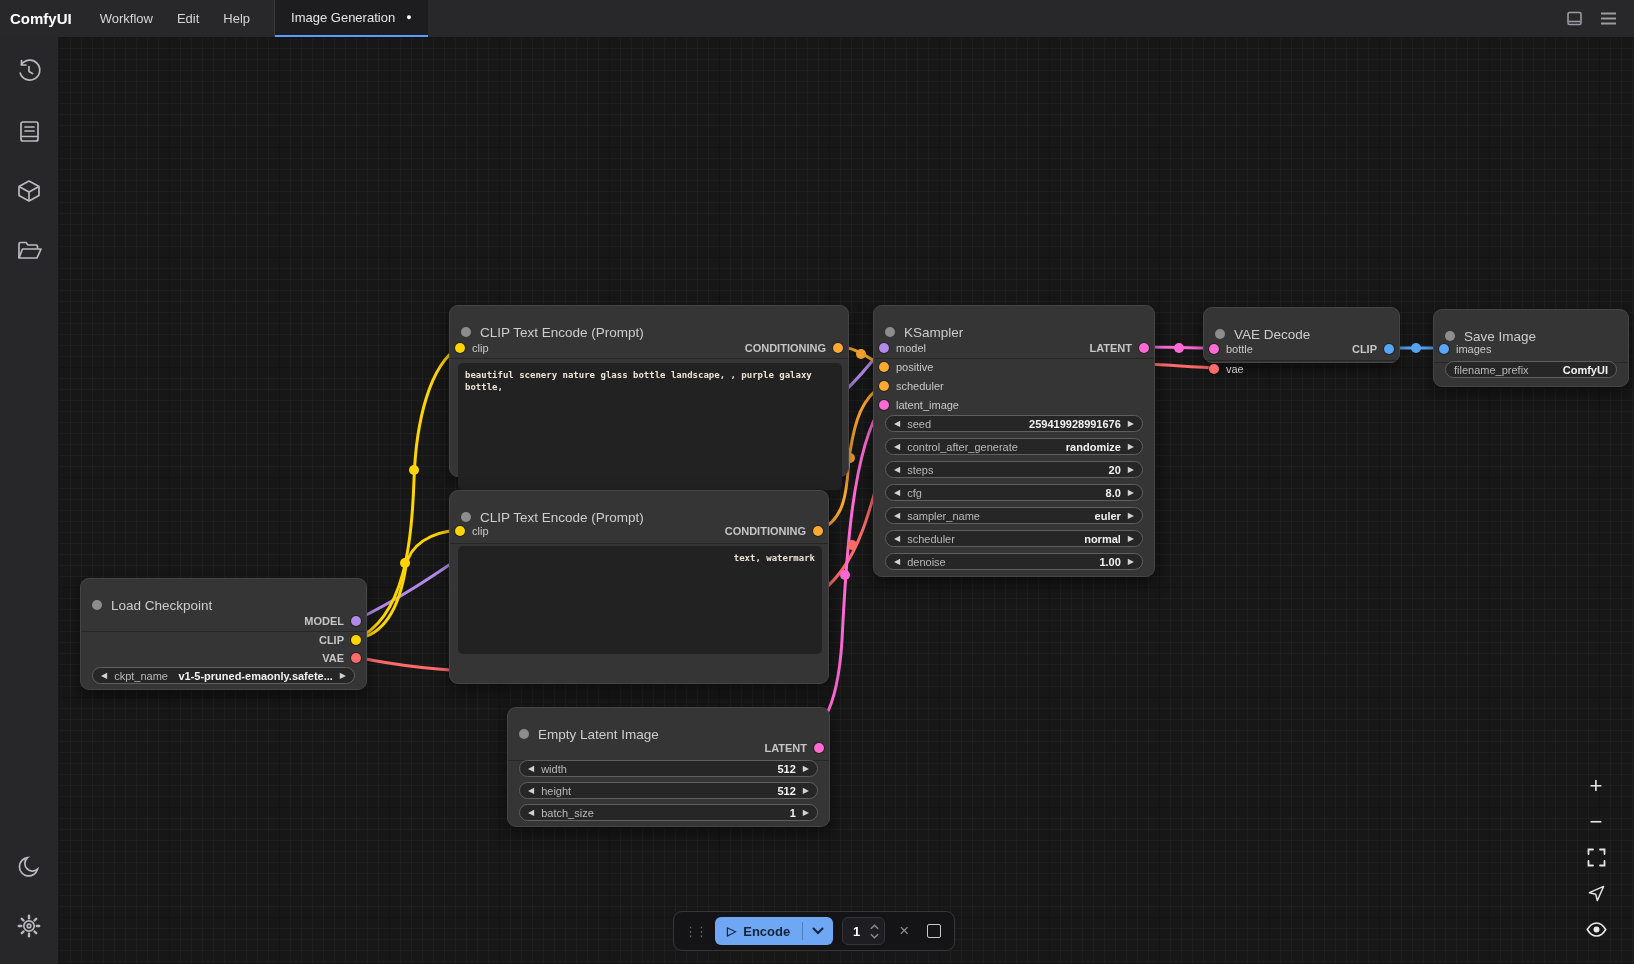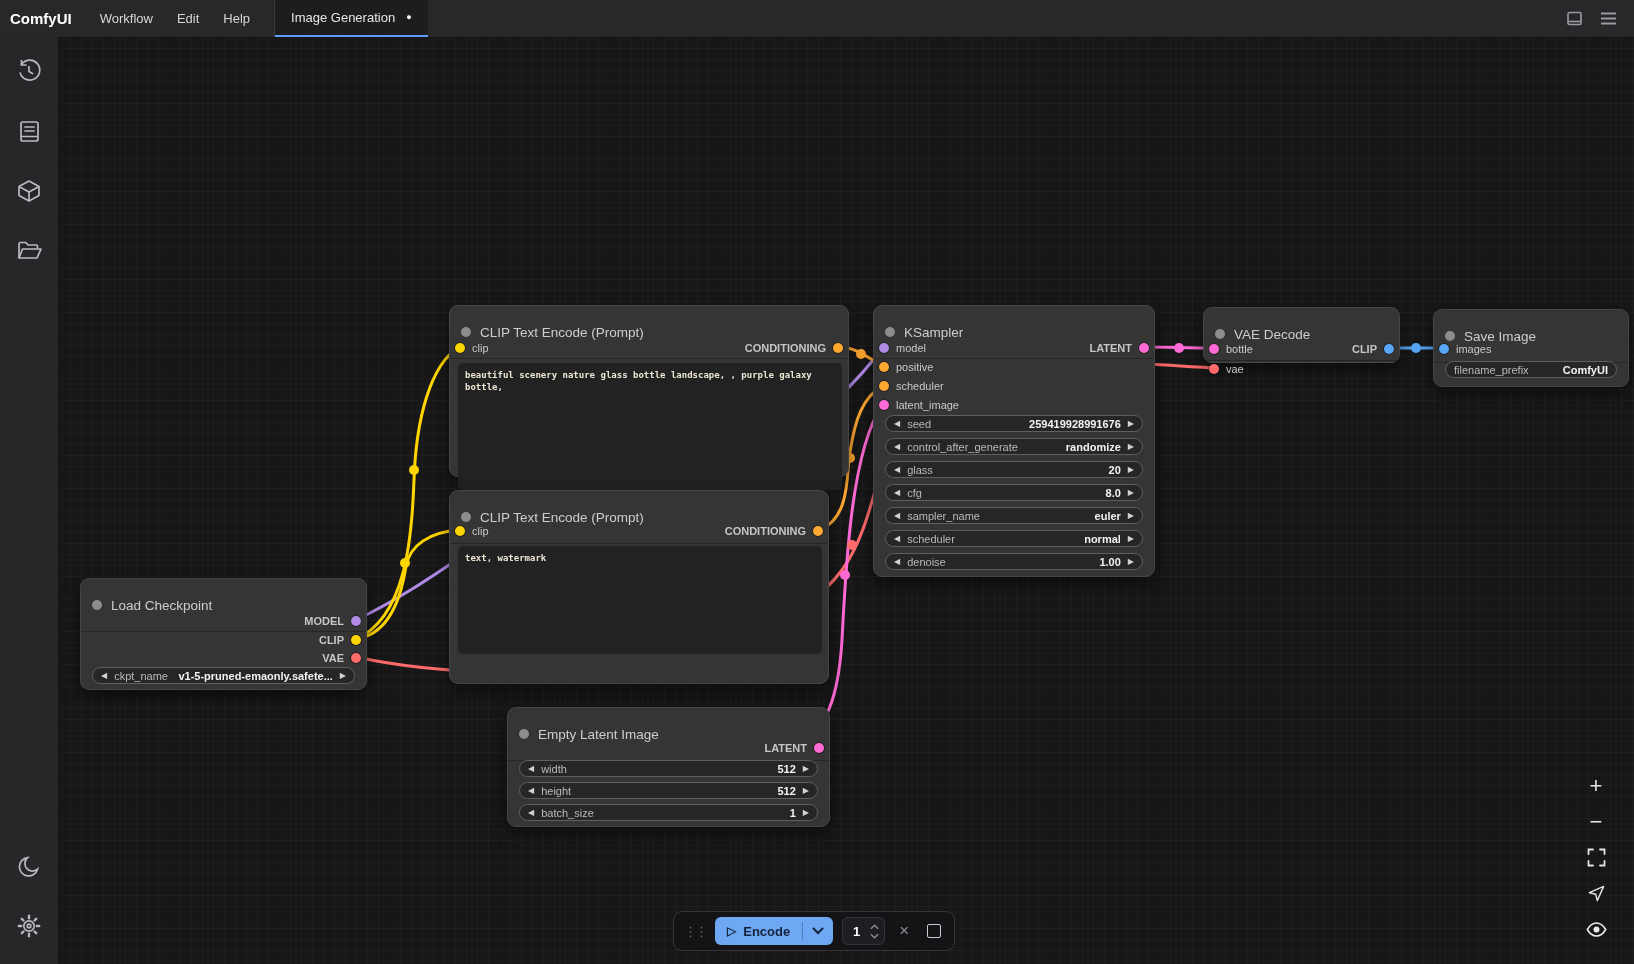--- a/index.html
+++ b/index.html
@@ -246,21 +246,21 @@
     <span class="node-title">CLIP Text Encode (Prompt)</span>
   </div>
   <div class="port in" style="top:31px;">
     <span class="pdot c-clip"></span>
     <span>clip</span>
   </div>
   <div class="port out" style="top:31px;">
     <span>CONDITIONING</span>
     <span class="pdot c-cond"></span>
   </div>
-  <div class="textbox" style="left:8px;top:55px;width:364px;height:108px;">text, watermark</div>
+  <div class="textbox" style="left:8px;top:55px;width:364px;height:108px;text-align:right;">text, watermark</div>
 </div>
 
 <div class="node" style="left:873px;top:305px;width:282px;height:272px;">
   <div class="node-header">
     <span class="collapse-dot"></span>
     <span class="node-title">KSampler</span>
   </div>
   <div class="port in" style="top:33px;">
     <span class="pdot c-model"></span>
     <span>model</span>
@@ -289,21 +289,21 @@
     <span class="w-arrow">▶</span>
   </div>
   <div class="widget" style="top:132px;">
     <span class="w-arrow">◀</span>
     <span>control_after_generate</span>
     <span class="w-value">randomize</span>
     <span class="w-arrow">▶</span>
   </div>
   <div class="widget" style="top:155px;">
     <span class="w-arrow">◀</span>
-    <span>glass</span>
+    <span>steps</span>
     <span class="w-value">20</span>
     <span class="w-arrow">▶</span>
   </div>
   <div class="widget" style="top:178px;">
     <span class="w-arrow">◀</span>
     <span>cfg</span>
     <span class="w-value">8.0</span>
     <span class="w-arrow">▶</span>
   </div>
   <div class="widget" style="top:201px;">

